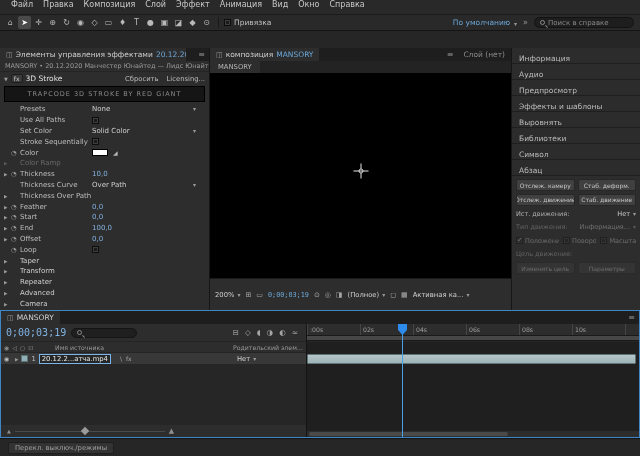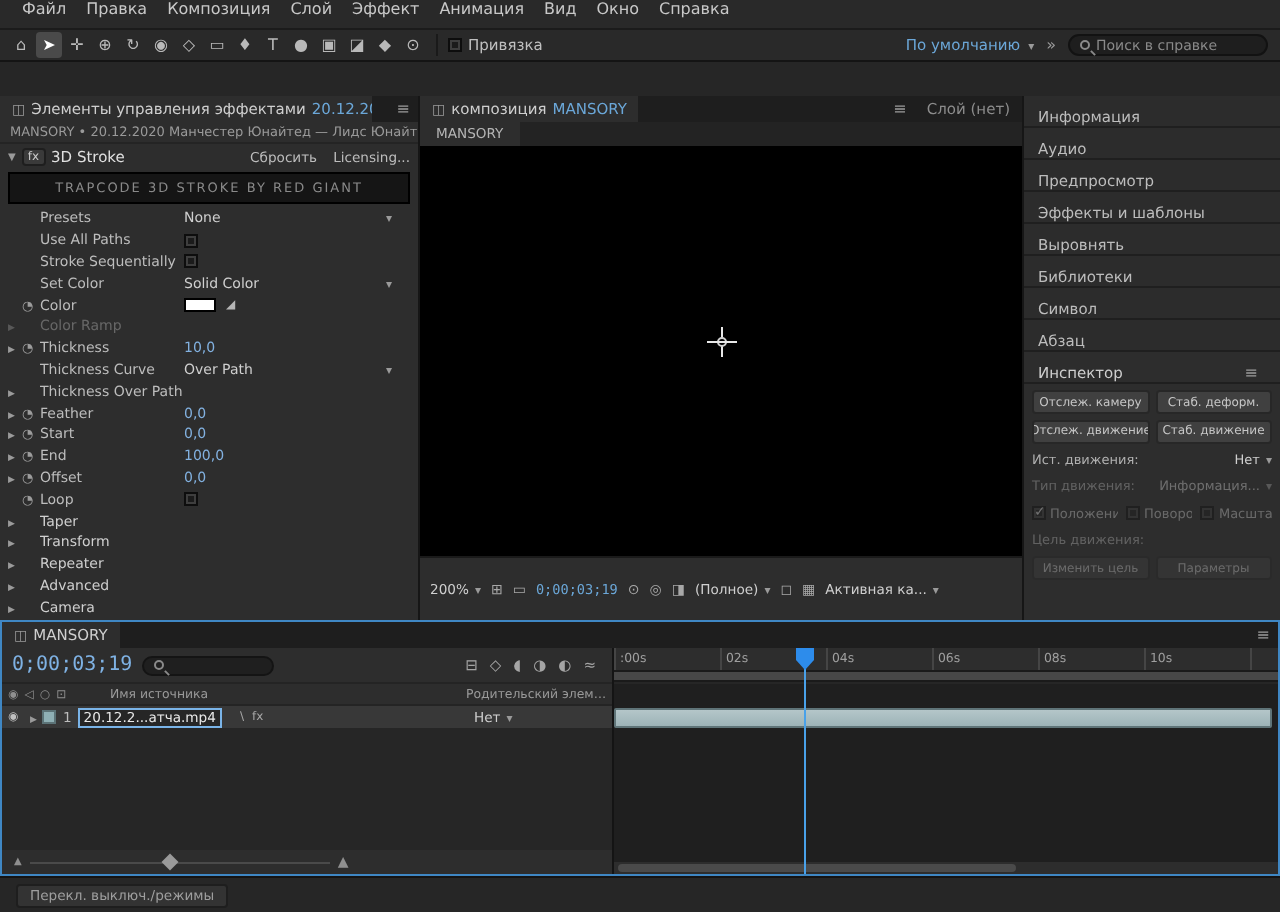--- a/index.html
+++ b/index.html
@@ -283,37 +283,37 @@
           <div class="fx-row checked ctl-checkbox">
             <span class="twirl"></span>
             <span class="sw"></span>
             <span class="lbl">Use All Paths</span>
 
             <span class="ctl cbwrap">
               <span class="cb"></span>
             </span>
 
           </div>
-          <div class="fx-row ctl-checkbox">
-            <span class="twirl"></span>
-            <span class="sw"></span>
-            <span class="lbl">Stroke Sequentially</span>
-
-            <span class="ctl cbwrap">
-              <span class="cb"></span>
-            </span>
-
-          </div>
           <div class="fx-row ctl-dropdown">
             <span class="twirl"></span>
             <span class="sw"></span>
             <span class="lbl">Set Color</span>
             <span class="ctl dd">
               <span>Solid Color</span>
               <span class="chev"></span>
+            </span>
+
+          </div>
+          <div class="fx-row ctl-checkbox">
+            <span class="twirl"></span>
+            <span class="sw"></span>
+            <span class="lbl">Stroke Sequentially</span>
+
+            <span class="ctl cbwrap">
+              <span class="cb"></span>
             </span>
 
           </div>
           <div class="fx-row stopwatch ctl-color">
             <span class="twirl"></span>
             <span class="sw"></span>
             <span class="lbl">Color</span>
 
             <span class="ctl colorctl">
               <span class="swatch"></span>
@@ -499,24 +499,20 @@
           <div class="stack-item">
             <span>Библиотеки</span>
           </div>
           <div class="stack-item">
             <span>Символ</span>
           </div>
           <div class="stack-item">
             <span>Абзац</span>
           </div>
         </div>
-      <div class="stack-item active-hdr">
-        <span>Инспектор</span>
-        <span class="panel-menu-icon"></span>
-      </div>
       <div class="tracker">
         <div class="trk-btnrow">
           <button class="trk-btn">Отслеж. камеру</button>
           <button class="trk-btn">Стаб. деформ.</button>
         </div>
         <div class="trk-btnrow">
           <button class="trk-btn">Отслеж. движение</button>
           <button class="trk-btn">Стаб. движение</button>
         </div>
         <div class="trk-row">

